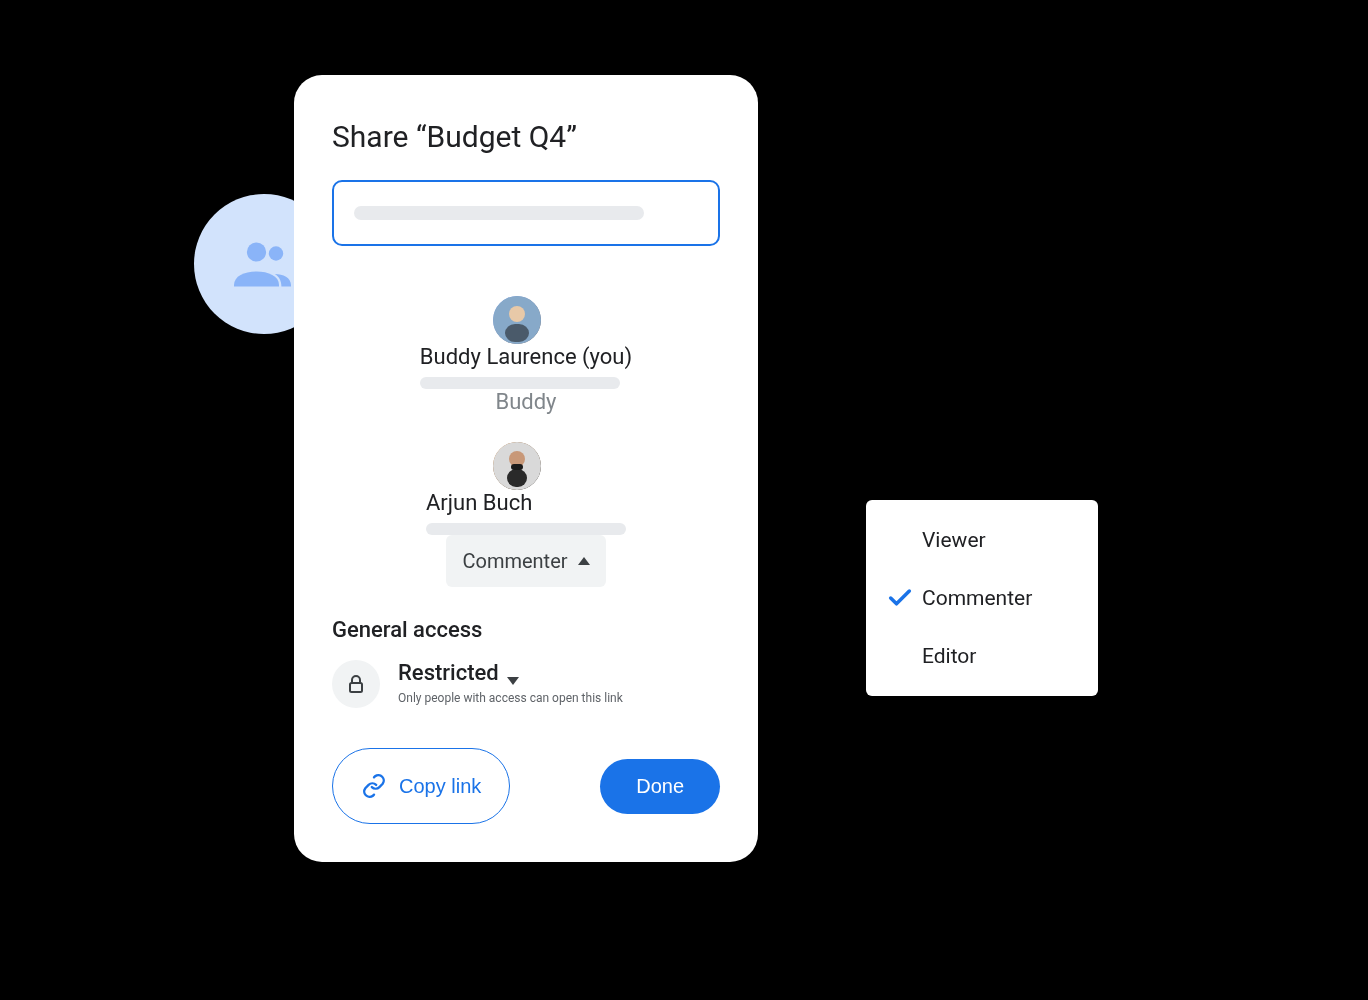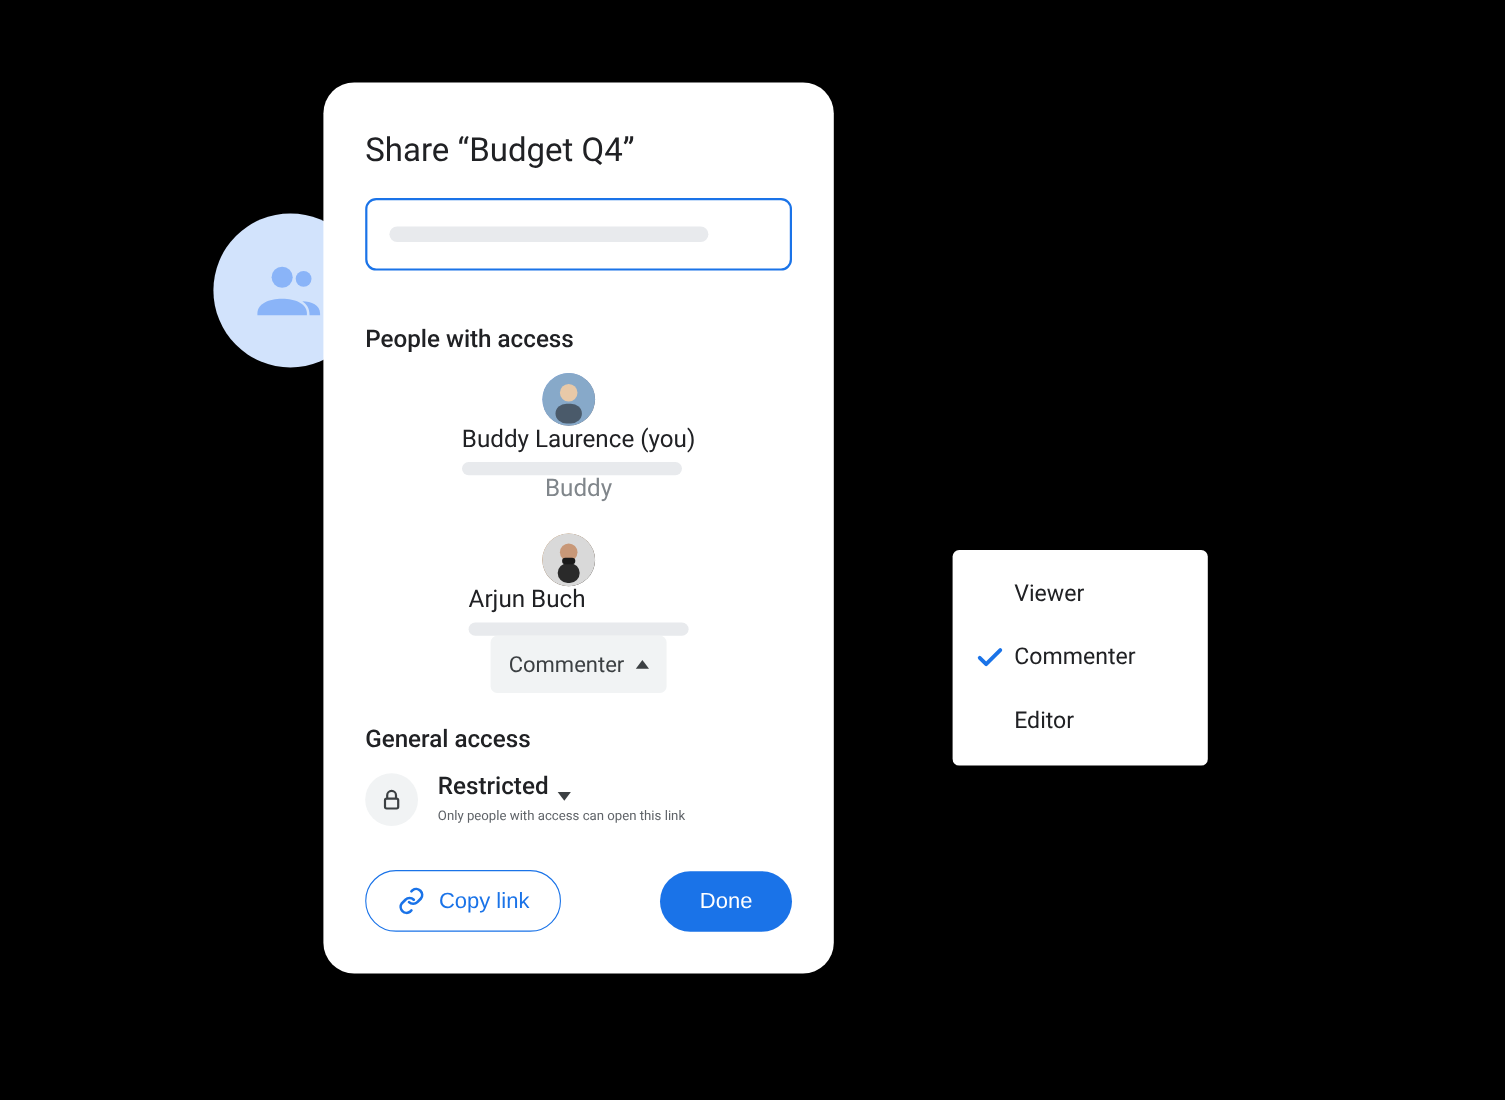--- a/index.html
+++ b/index.html
@@ -159,21 +159,21 @@
     .footer {
       display: flex;
       justify-content: space-between;
       align-items: center;
     }
     .copy-link-btn {
       border: 1.5px solid #1a73e8;
       background: #fff;
       color: #1a73e8;
       border-radius: 999px;
-      padding: 14px 28px;
+      padding: 24px 28px;
       font-size: 20px;
       font-weight: 500;
       display: flex;
       align-items: center;
       gap: 12px;
       cursor: pointer;
     }
     .copy-link-btn svg { width: 26px; height: 26px; }
     .done-btn {
       background: #1a73e8;
@@ -225,21 +225,20 @@
   </svg>
 </div>
 
 <div class="dialog">
   <div class="dialog-title">Share “Budget Q4”</div>
 
   <div class="input-box">
     <div class="input-placeholder-bar"></div>
   </div>
 
-  <div class="section-label">People with access</div>
 
   <div class="person-row">
     <div class="avatar avatar-1">
       <svg viewBox="0 0 48 48">
           <circle cx="24" cy="24" r="24" fill="#87a9c9"></circle>
           <circle cx="24" cy="18" r="8" fill="#e8c9a8"></circle>
           <rect x="12" y="28" width="24" height="18" rx="10" fill="#4a5a6a"></rect>
         </svg>
     </div>
     <div class="person-info">

